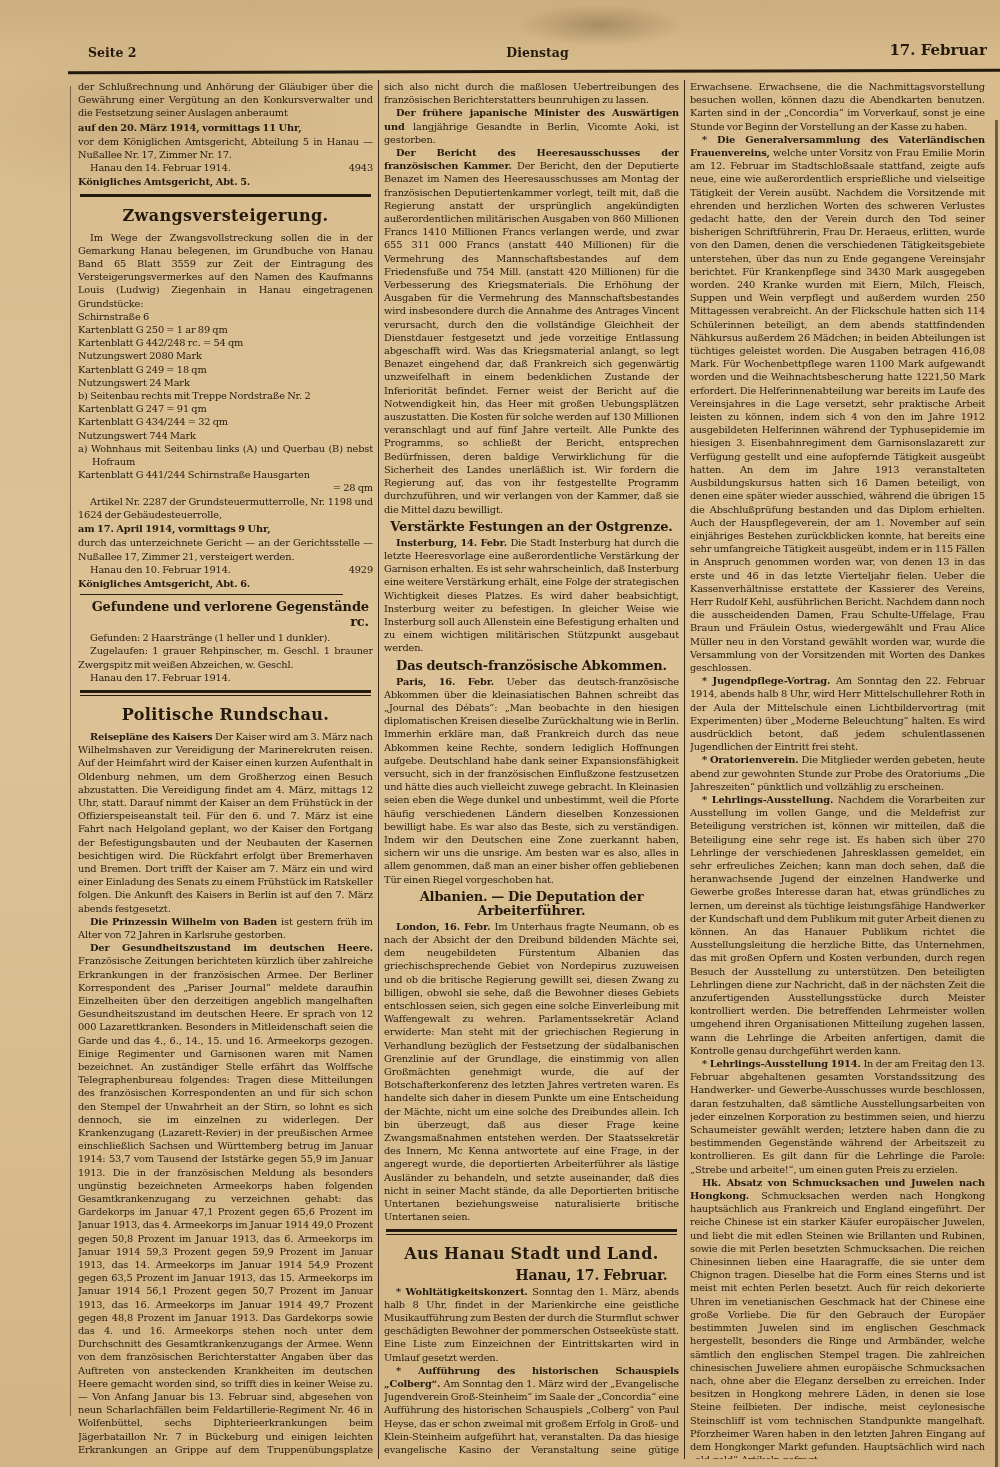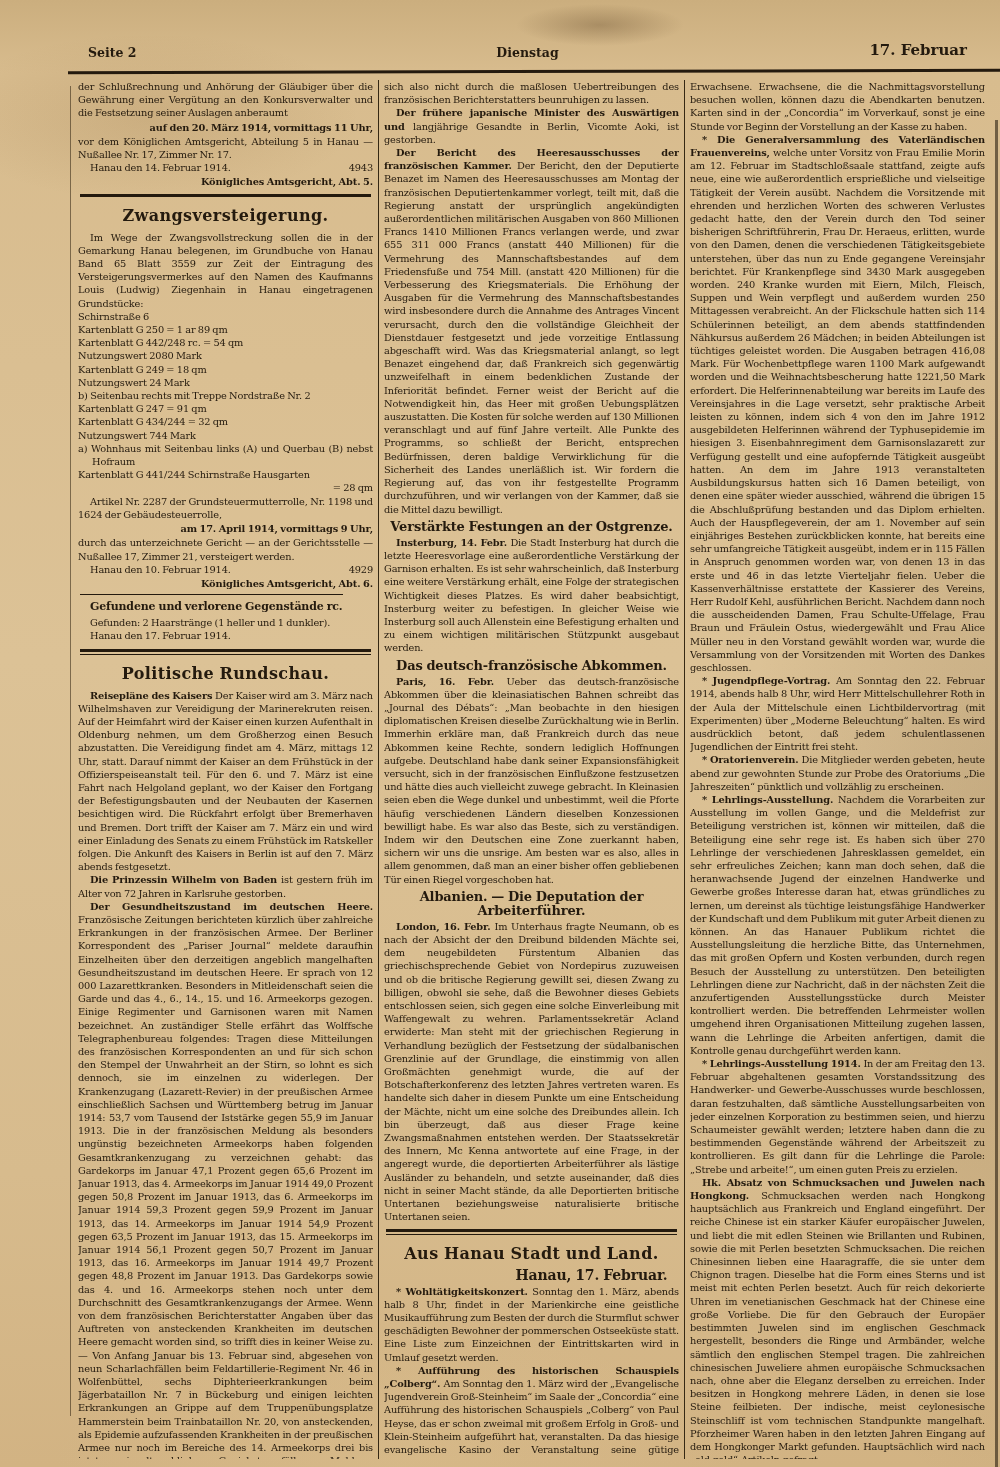--- a/index.html
+++ b/index.html
@@ -7,38 +7,38 @@
   .page{position:relative;width:1000px;height:1467px;overflow:hidden;color:#241a0e;
     background:
       radial-gradient(ellipse 120px 30px at 600px 25px, rgba(70,45,18,.28), transparent 70%),
       radial-gradient(ellipse 300px 120px at 15% 8%, rgba(120,85,40,.14), transparent 70%),
       radial-gradient(ellipse 400px 900px at 102% 60%, rgba(80,55,25,.18), transparent 70%),
       radial-gradient(ellipse 500px 200px at 40% 100%, rgba(225,200,150,.25), transparent 70%),
       linear-gradient(180deg,#cbae7e 0%,#d8bc8e 5%,#dcc296 45%,#d7bb8d 80%,#d2b383 100%);}
   .page::after{content:"";position:absolute;right:2px;top:120px;bottom:0;width:3px;
     background:rgba(25,16,5,.55);filter:blur(.6px);}
   .left-border{position:absolute;left:70px;top:86px;height:1330px;width:1px;background:rgba(45,32,14,.55);}
-  .masthead{position:absolute;left:78px;right:23px;top:45px;height:18px;font-weight:bold;font-size:12.5px;}
+  .masthead{position:absolute;left:78px;right:3px;top:45px;height:18px;font-weight:bold;font-size:12.5px;}
   .masthead .mh-left{position:absolute;left:10px;top:0;}
   .masthead .mh-center{position:absolute;left:50%;transform:translateX(-50%);top:0;}
   .masthead .mh-right{position:absolute;right:10px;top:-4px;font-size:15px;}
   .head-rule{position:absolute;left:68px;right:0;top:70px;height:3px;background:#241a0e;transform:rotate(-.15deg);}
   .cols{position:absolute;left:78px;right:12px;top:80px;bottom:8px;display:flex;}
   .col{width:295px;flex:0 0 295px;height:100%;overflow:hidden;font-size:9.8px;line-height:13.2px;
     text-align:justify;letter-spacing:-.15px;word-spacing:-.6px;}
   .vrule{flex:0 0 1px;width:1px;background:#352813;margin:0 5px;}
   .blk{margin:0;}
   .p{text-indent:12px;}
   .noind{text-indent:0;}
   .lead{font-weight:bold;}
-  .cb{text-align:right;font-weight:bold;text-indent:0;margin:1px 0;}
+  .cb{text-align:left;font-weight:bold;text-indent:0;margin:1px 0;}
   .center{text-align:left;text-indent:0;}
   .rightline{text-align:right;text-indent:0;}
   .h1{font-size:16px;line-height:23px;text-align:center;font-weight:bold;letter-spacing:.4px;margin:7px 0 4px;}
-  .h2{font-size:11px;line-height:15px;text-align:left;font-weight:bold;margin:4px 12px 2px;}
+  .h2{font-size:13px;line-height:15px;text-align:right;font-weight:bold;margin:4px 4px 2px;}
   .h3{font-size:13px;line-height:14px;text-align:center;font-weight:bold;margin:4px 0 2px;}
   .rule{border:0;border-top:2px solid #241a0e;margin:5px 2px;}
   .rule.thick{border-top-width:3px;}
   .rule.thin{border-top-width:1px;margin:4px 30px 4px 2px;}
   .rule.double{border-top:3px solid #241a0e;border-bottom:1px solid #241a0e;height:2px;margin:6px 2px;}
   .ref{display:flex;justify-content:space-between;text-indent:0;align-items:center;}
   .ref .rl{padding-left:12px;}
   .hang{padding-left:14px;text-indent:-14px;}
   .dateline{text-align:center;font-weight:bold;padding-left:120px;font-size:14px;margin:1px 0 2px;}
 </style>
@@ -83,20 +83,21 @@
         <div class="blk cb"><span>am 17. April 1914, vormittags 9 Uhr,</span></div>
         <div class="blk p noind"><span>durch das unterzeichnete Gericht — an der Gerichtsstelle — Nußallee 17, Zimmer 21, versteigert werden.</span></div>
         <div class="blk ref">
           <span class="rl">Hanau den 10. Februar 1914.</span>
           <span>4929</span>
         </div>
         <div class="blk cb"><span>Königliches Amtsgericht, Abt. 6.</span></div>
         <div class="blk rule thin"></div>
         <div class="blk h2"><span>Gefundene und verlorene Gegenstände rc.</span></div>
         <div class="blk p"><span>Gefunden: 2 Haarstränge (1 heller und 1 dunkler).</span></div>
+        <div class="blk p"><span>Zugelaufen: 1 grauer Rehpinscher, m. Geschl. 1 brauner Zwergspitz mit weißen Abzeichen, w. Geschl.</span></div>
         <div class="blk p"><span>Hanau den 17. Februar 1914.</span></div>
         <div class="blk rule double"></div>
         <div class="blk h1"><span>Politische Rundschau.</span></div>
         <div class="blk p"><b class="lead">Reisepläne des Kaisers </b><span>Der Kaiser wird am 3. März nach Wilhelmshaven zur Vereidigung der Marinerekruten reisen. Auf der Heimfahrt wird der Kaiser einen kurzen Aufenthalt in Oldenburg nehmen, um dem Großherzog einen Besuch abzustatten. Die Vereidigung findet am 4. März, mittags 12 Uhr, statt. Darauf nimmt der Kaiser an dem Frühstück in der Offizierspeiseanstalt teil. Für den 6. und 7. März ist eine Fahrt nach Helgoland geplant, wo der Kaiser den Fortgang der Befestigungsbauten und der Neubauten der Kasernen besichtigen wird. Die Rückfahrt erfolgt über Bremerhaven und Bremen. Dort trifft der Kaiser am 7. März ein und wird einer Einladung des Senats zu einem Frühstück im Ratskeller folgen. Die Ankunft des Kaisers in Berlin ist auf den 7. März abends festgesetzt.</span></div>
         <div class="blk p"><b class="lead">Die Prinzessin Wilhelm von Baden </b><span>ist gestern früh im Alter von 72 Jahren in Karlsruhe gestorben.</span></div>
         <div class="blk p"><b class="lead">Der Gesundheitszustand im deutschen Heere. </b><span>Französische Zeitungen berichteten kürzlich über zahlreiche Erkrankungen in der französischen Armee. Der Berliner Korrespondent des „Pariser Journal“ meldete daraufhin Einzelheiten über den derzeitigen angeblich mangelhaften Gesundheitszustand im deutschen Heere. Er sprach von 12 000 Lazarettkranken. Besonders in Mitleidenschaft seien die Garde und das 4., 6., 14., 15. und 16. Armeekorps gezogen. Einige Regimenter und Garnisonen waren mit Namen bezeichnet. An zuständiger Stelle erfährt das Wolffsche Telegraphenbureau folgendes: Tragen diese Mitteilungen des französischen Korrespondenten an und für sich schon den Stempel der Unwahrheit an der Stirn, so lohnt es sich dennoch, sie im einzelnen zu widerlegen. Der Krankenzugang (Lazarett-Revier) in der preußischen Armee einschließlich Sachsen und Württemberg betrug im Januar 1914: 53,7 vom Tausend der Iststärke gegen 55,9 im Januar 1913. Die in der französischen Meldung als besonders ungünstig bezeichneten Armeekorps haben folgenden Gesamtkrankenzugang zu verzeichnen gehabt: das Gardekorps im Januar 47,1 Prozent gegen 65,6 Prozent im Januar 1913, das 4. Armeekorps im Januar 1914 49,0 Prozent gegen 50,8 Prozent im Januar 1913, das 6. Armeekorps im Januar 1914 59,3 Prozent gegen 59,9 Prozent im Januar 1913, das 14. Armeekorps im Januar 1914 54,9 Prozent gegen 63,5 Prozent im Januar 1913, das 15. Armeekorps im Januar 1914 56,1 Prozent gegen 50,7 Prozent im Januar 1913, das 16. Armeekorps im Januar 1914 49,7 Prozent gegen 48,8 Prozent im Januar 1913. Das Gardekorps sowie das 4. und 16. Armeekorps stehen noch unter dem Durchschnitt des Gesamtkrankenzugangs der Armee. Wenn von dem französischen Berichterstatter Angaben über das Auftreten von ansteckenden Krankheiten im deutschen Heere gemacht worden sind, so trifft dies in keiner Weise zu. — Von Anfang Januar bis 13. Februar sind, abgesehen von neun Scharlachfällen beim Feldartillerie-Regiment Nr. 46 in Wolfenbüttel, sechs Diphterieerkrankungen beim Jägerbataillon Nr. 7 in Bückeburg und einigen leichten Erkrankungen an Grippe auf dem Truppenübungsplatze Hammerstein beim Trainbataillon Nr. 20, von ansteckenden, als Epidemie aufzufassenden Krankheiten in der preußischen Armee nur noch im Bereiche des 14. Armeekorps drei bis jetzt vereinzelt gebliebene Genickstarrefälle zur Meldung gekommen. Der Gesundheitszustand ist demnach in den zurückliegenden Wochen und zur Zeit besser als je zuvor. Das deutsche Volk braucht</span></div>
       </section>
     <div class="vrule"></div>
     <section class="col">
         <div class="blk p noind"><span>sich also nicht durch die maßlosen Uebertreibungen des französischen Berichterstatters beunruhigen zu lassen.</span></div>

